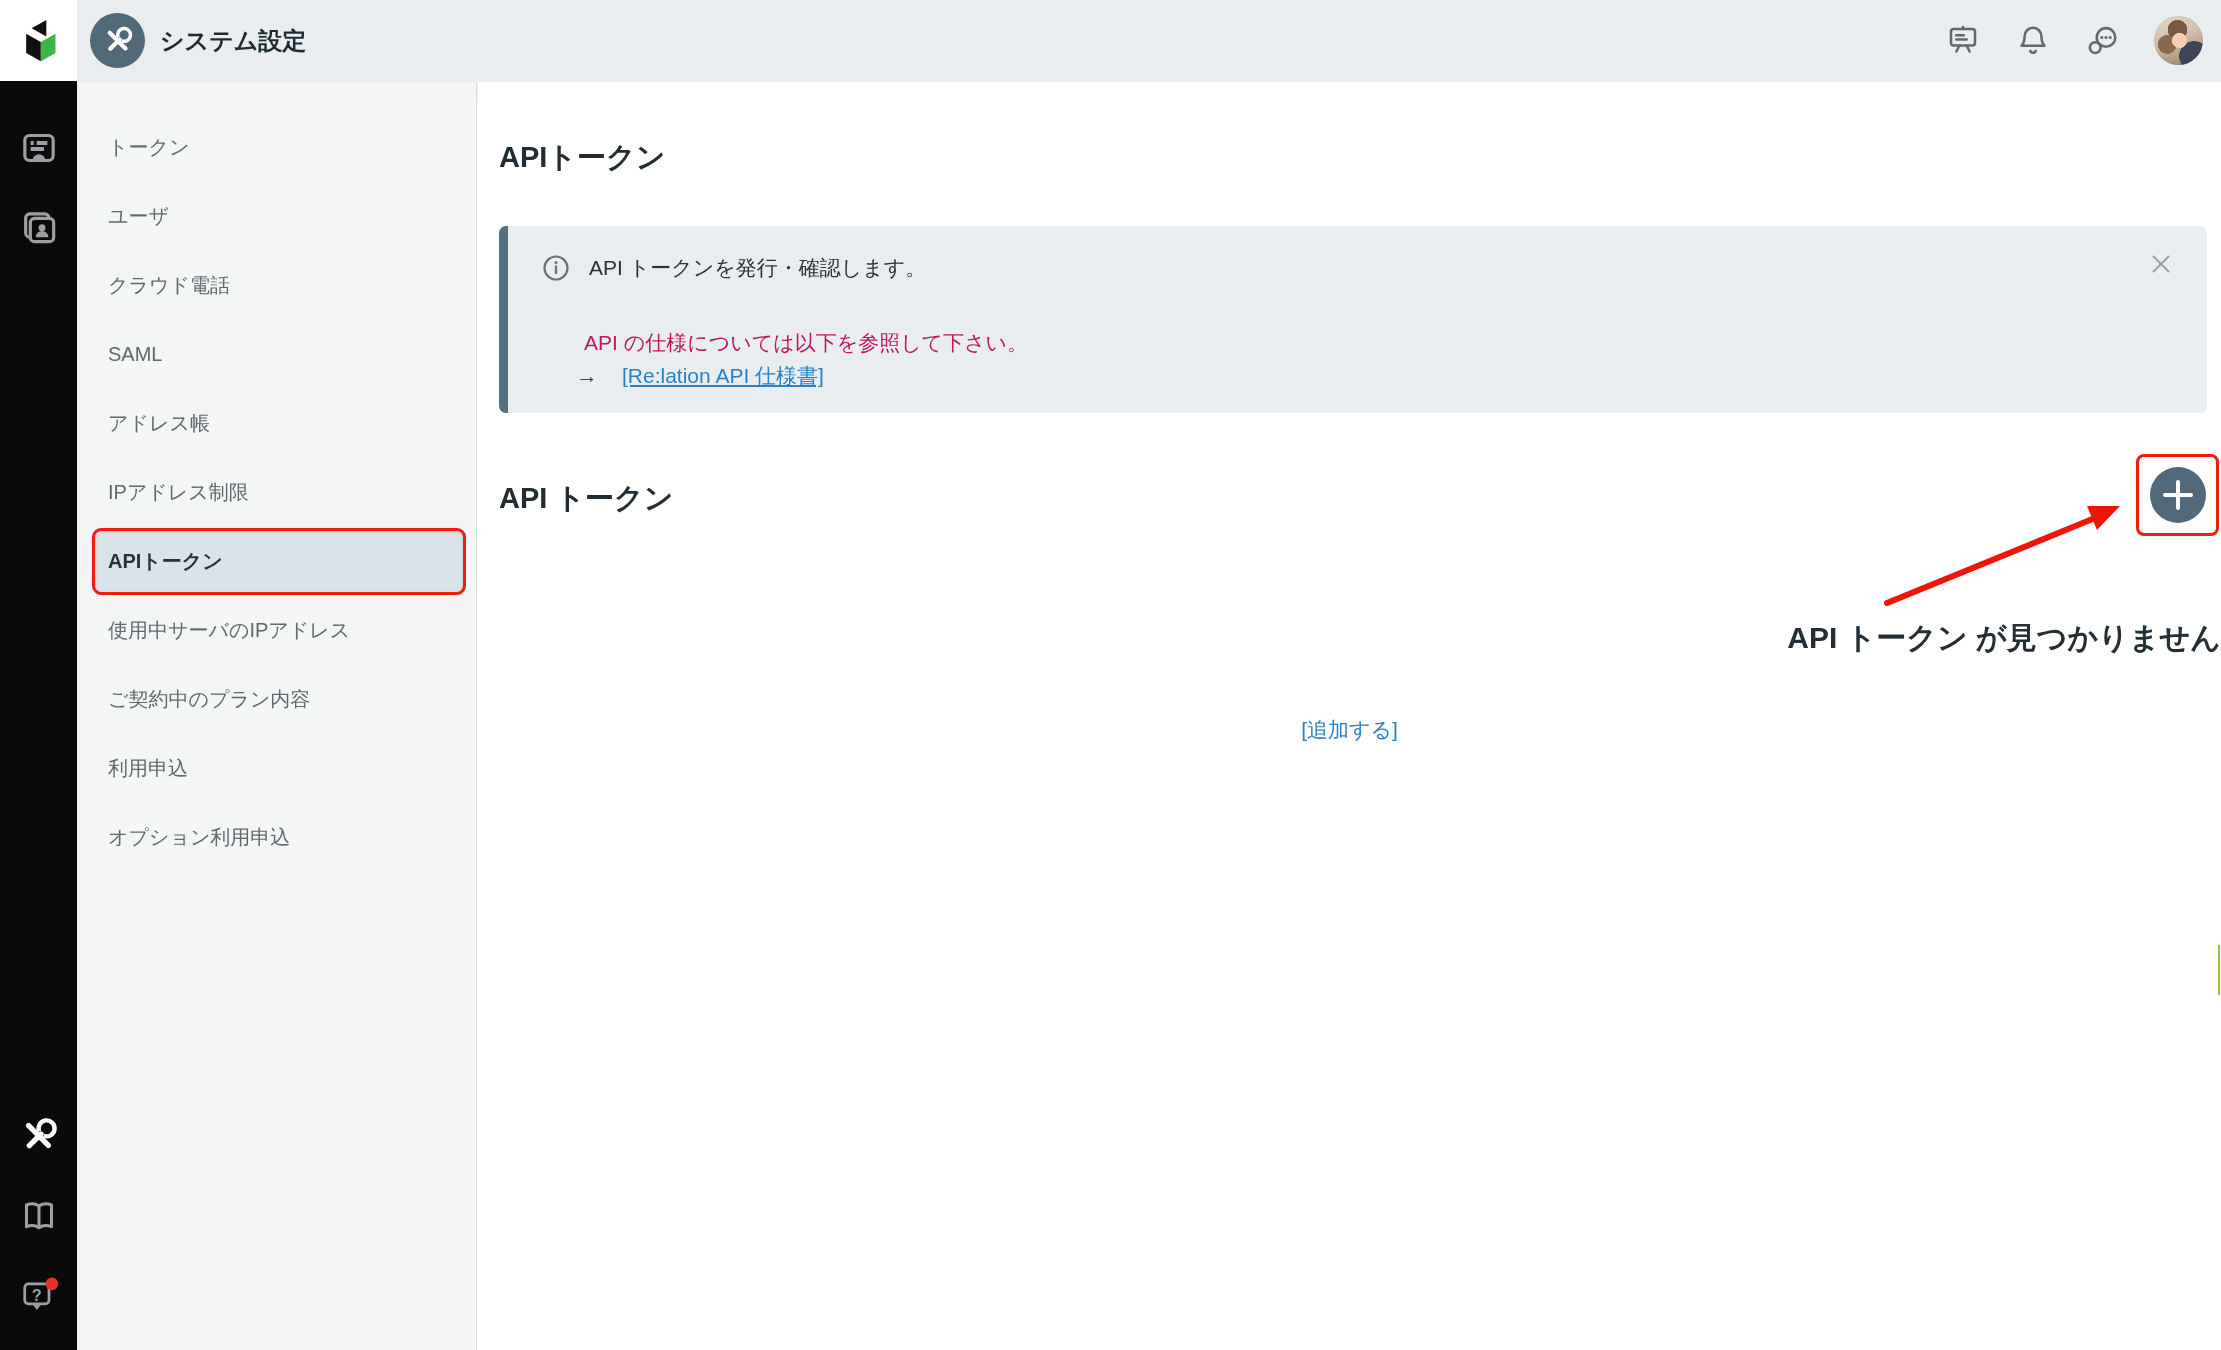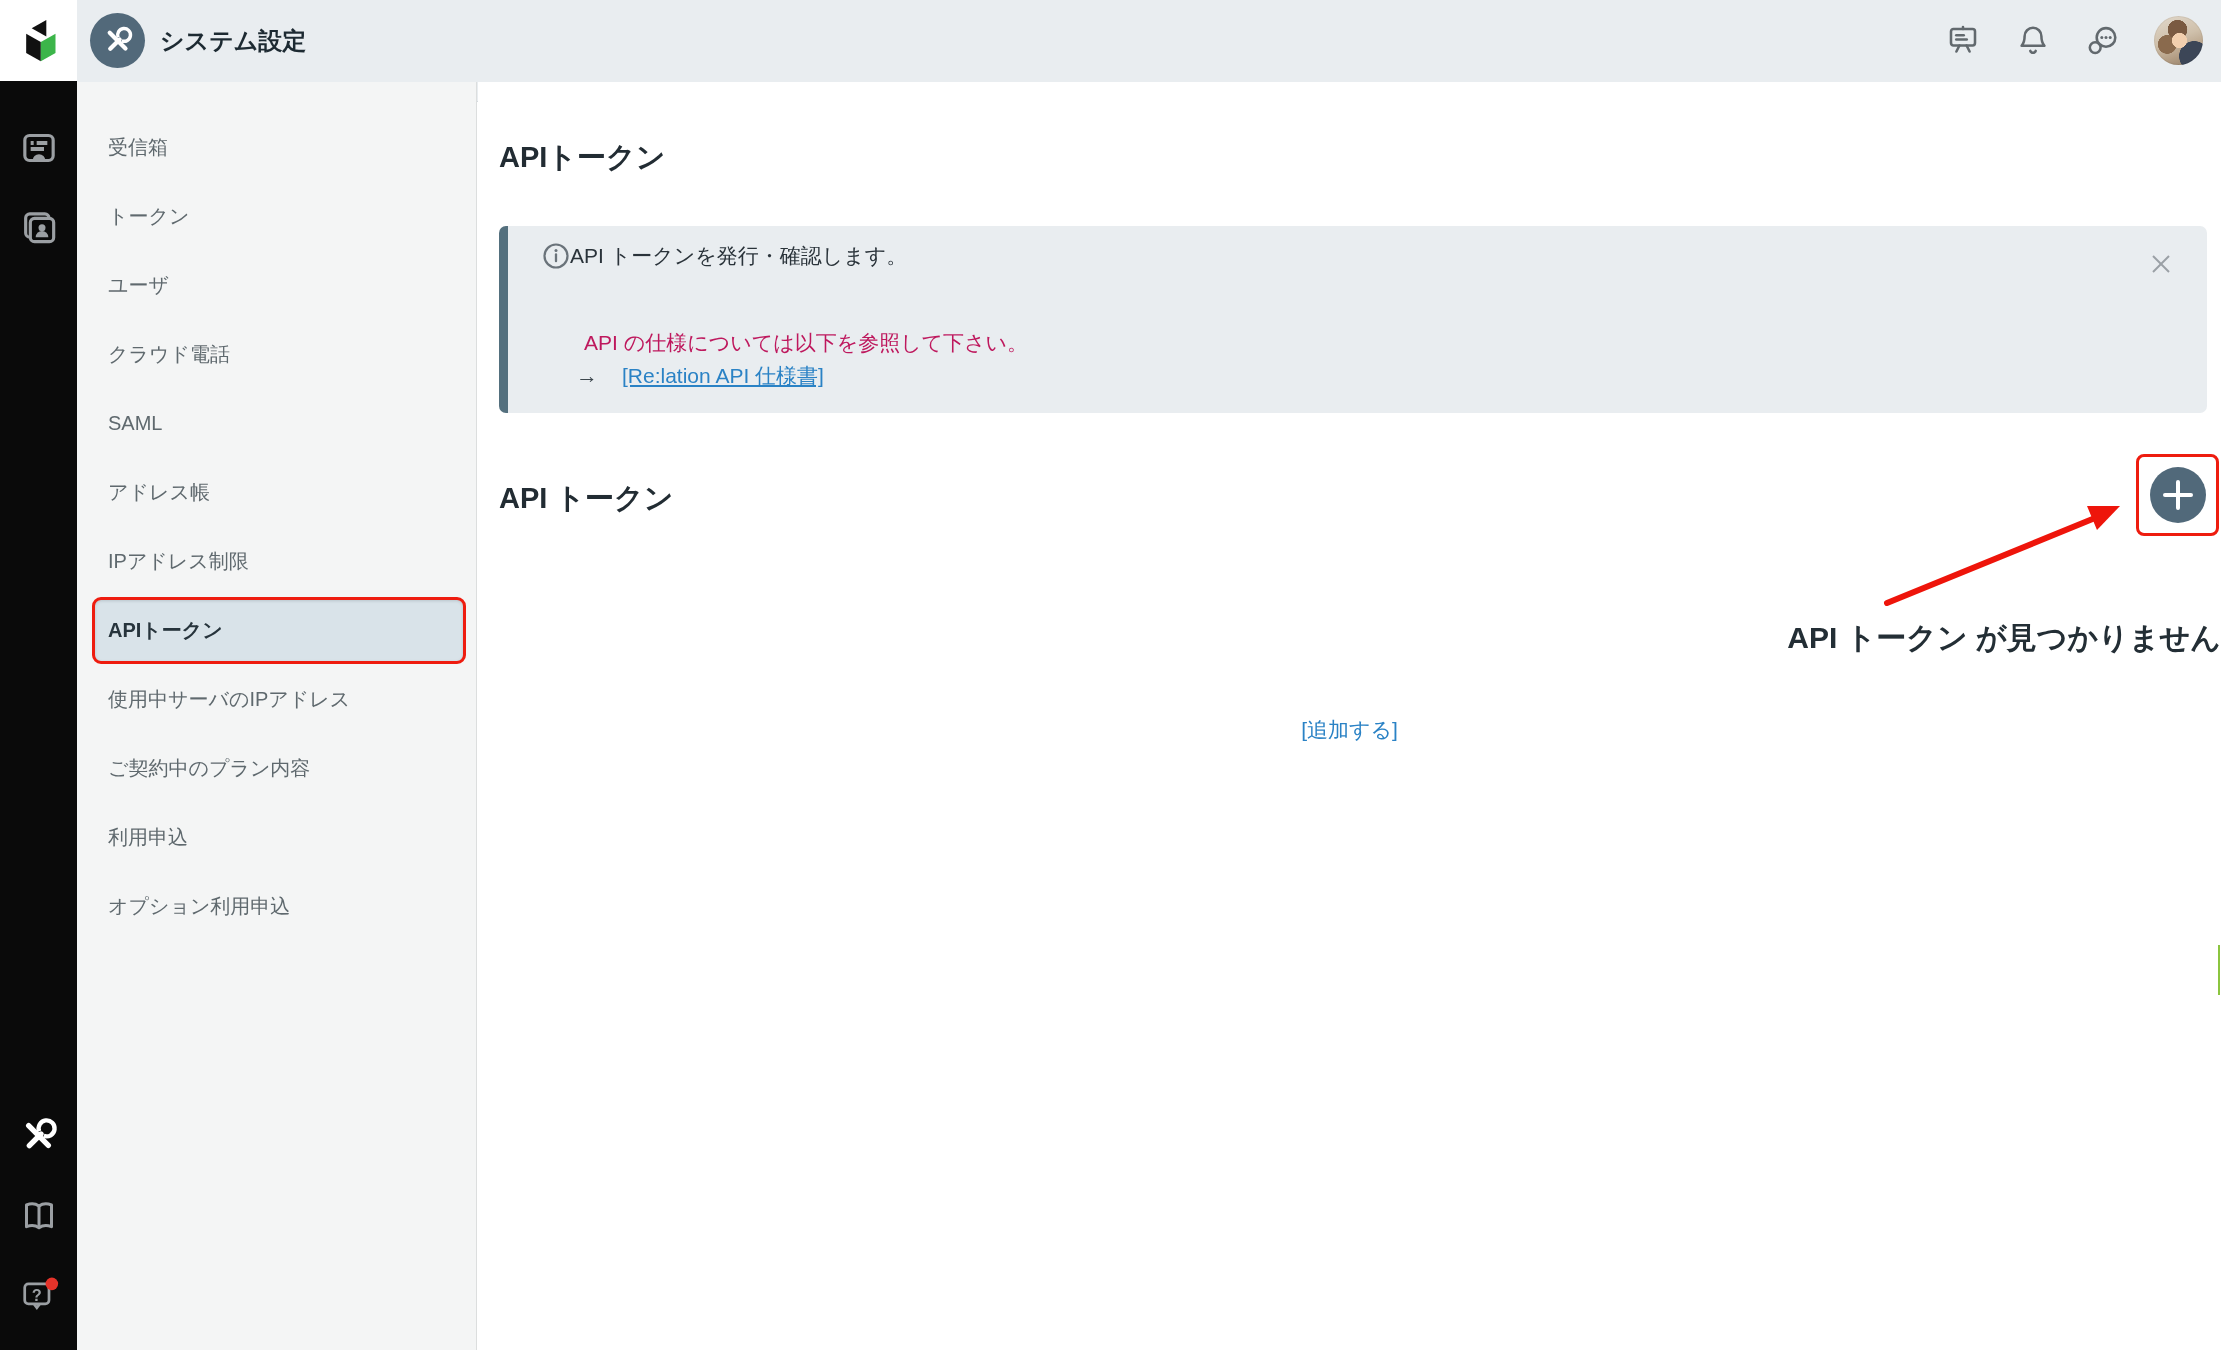--- a/index.html
+++ b/index.html
@@ -31,21 +31,21 @@
       linear-gradient(160deg,#e2d9cc 0%,#cfc0ab 45%,#b59f86 72%,#8d7a63 100%);
     box-shadow:0 0 0 1px rgba(0,0,0,0.06) inset;}
   
   .sidebar{position:absolute;left:77px;top:82px;width:400px;height:1268px;background:#f4f5f5;border-right:1px solid #dcdede;box-sizing:border-box;padding-top:31px;}
   .side-item{height:69px;display:flex;align-items:center;padding-left:31px;font-size:20px;color:#5f696e;cursor:pointer;box-sizing:border-box;}
   .side-item.selected{height:67px;margin:1px 10px 1px 15px;padding-left:13px;border:3px solid #ee1c0f;border-radius:9px;background:#d9e3e9;box-shadow:inset 0 1px 3px rgba(40,60,70,0.18);font-weight:bold;color:#27343c;}
   
   .main{position:absolute;left:478px;top:82px;width:1743px;height:1268px;background:#ffffff;}
   .page-title{position:absolute;left:499px;top:138px;font-size:29px;font-weight:bold;color:#222c33;}
   .info-banner{position:absolute;left:499px;top:226px;width:1708px;height:187px;background:#e9edf0;border-left:9px solid #54707e;border-radius:7px;box-sizing:border-box;}
-  .info-row1{position:absolute;left:34px;top:16px;display:flex;align-items:flex-start;}
+  .info-row1{position:absolute;left:34px;top:28px;display:flex;align-items:flex-start;gap:19px;}
   .info-icon svg{width:28px;height:28px;display:block;}
   .info-text{font-size:21px;color:#2a333a;}
   .info-line2{position:absolute;left:76px;top:103px;font-size:21px;color:#be185d;}
   .info-line3{position:absolute;left:68px;top:136px;display:flex;align-items:center;gap:24px;}
   .info-arrow{font-size:22px;color:#3c464d;}
   .spec-link{font-size:21px;color:#2a82c5;text-decoration:underline;cursor:pointer;}
   .banner-close{position:absolute;right:26px;top:18px;width:40px;height:40px;display:flex;align-items:center;justify-content:center;cursor:pointer;}
   .banner-close svg{width:26px;height:26px;}
   .section-title{position:absolute;left:499px;top:479px;font-size:29px;font-weight:bold;color:#222c33;}
   
@@ -151,23 +151,20 @@
         <circle cx="11.2" cy="9.6" r="1" fill="#62696e" stroke="none"></circle>
         <circle cx="14" cy="9.6" r="1" fill="#62696e" stroke="none"></circle>
         <circle cx="16.8" cy="9.6" r="1" fill="#62696e" stroke="none"></circle>
       </svg>
     </div>
     <div class="avatar"></div>
   </div>
 </div>
 
 <div class="sidebar">
-  <div class="side-item">
-      <span>受信箱</span>
-    </div>
     <div class="side-item">
       <span>トークン</span>
     </div>
     <div class="side-item">
       <span>ユーザ</span>
     </div>
     <div class="side-item">
       <span>クラウド電話</span>
     </div>
     <div class="side-item">

